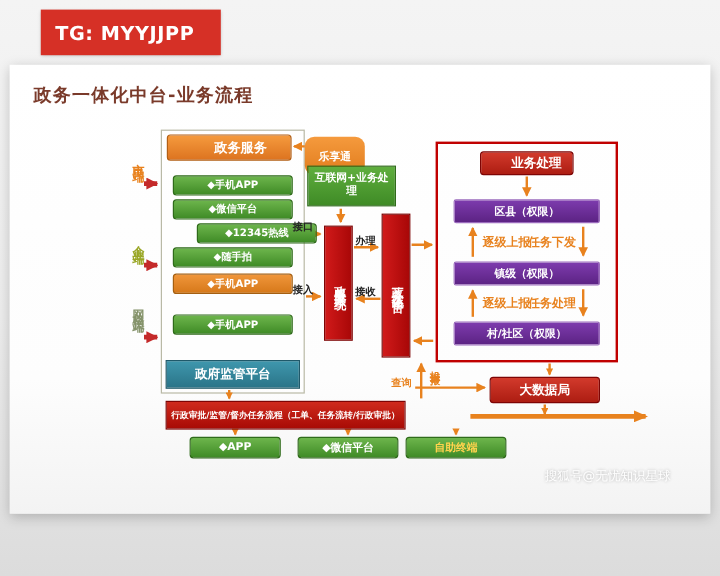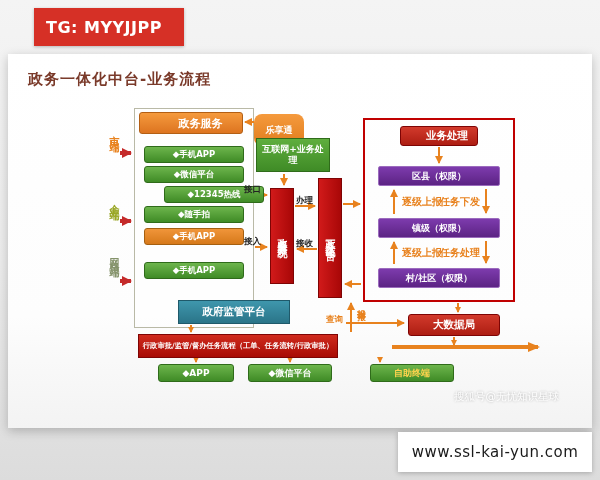--- a/index.html
+++ b/index.html
@@ -20,21 +20,21 @@
           color:#fff; text-align:center; }
   
   .orange-box { background:linear-gradient(#f59a3d,#dd7420); border:1px solid #b35f14;
                 border-radius:3px; font-weight:bold; font-size:11px; }
   .pill-orange { background:linear-gradient(#f59a3d,#e07c1d); border-radius:8px; font-size:9px; font-weight:bold; }
   .btn-green { background:linear-gradient(#6db54c,#3f8b26); border:1px solid #2f6b1a;
                border-radius:3px; font-size:8.5px; font-weight:bold; }
   .btn-orangeapp { background:linear-gradient(#f0953a,#d6791a); border:1px solid #a55f10;
                border-radius:3px; font-size:8.5px; font-weight:bold; }
   .teal-box { background:linear-gradient(#3f97ad,#2a7488); border:1px solid #1f596a;
-              font-size:10.5px; font-weight:bold;margin-left:40px; }
+              font-size:10.5px; font-weight:bold; }
   .green-big { background:linear-gradient(#5fae3e,#3f8b26); border:1px solid #2f6b1a;
                font-size:9px; font-weight:bold; line-height:1.25; padding:2px; }
   .red-vert { background:linear-gradient(90deg,#d11a1a,#a80707); border:1px solid #7e0404;
               writing-mode:vertical-rl; font-size:10px; font-weight:bold; letter-spacing:2px; }
   .red-box { background:linear-gradient(#d23a2c,#ad1d12); border:1px solid #7e0404;
              border-radius:3px; font-size:10.5px; font-weight:bold; }
   .purple-box { background:linear-gradient(#7d3bad,#5c2384); border:1px solid #9b6bbd;
                 border-radius:2px; font-size:9px; font-weight:bold; }
   .outline-red { border:2px solid #c00000; background:transparent; }
   .red-bar { background:linear-gradient(#cf2a1d,#a80b05); border:1px solid #7e0404;
@@ -157,22 +157,19 @@
     <div class="lbl-orange" style="left:394px; top:192px;">逐级上报</div>
     <div class="lbl-orange" style="left:432px; top:192px;">任务处理</div>
 
     <div class="node red-box" style="left:400px; top:260px; width:92px; height:22px;">大数据局</div>
     <div class="lbl-orange" style="left:318px; top:260px; font-size:8.5px;">查询</div>
 
     <div class="node red-bar" style="left:130px; top:280px; width:200px; height:24px;">行政审批/监管/督办任务流程（工单、任务流转/行政审批）</div>
 
     <div class="node btn-green" style="left:150px; top:310px; width:76px; height:18px; font-size:9px;">◆APP</div>
     <div class="node btn-green" style="left:240px; top:310px; width:84px; height:18px; font-size:9px;">◆微信平台</div>
-    <div class="node btn-green" style="left:330px; top:310px; width:84px; height:18px; font-size:9px; color:#ffd34d;margin-left:32px;">自助终端</div>
+    <div class="node btn-green" style="left:330px; top:310px; width:84px; height:18px; font-size:9px; color:#ffd34d;">自助终端</div>
 
     <div class="watermark">搜狐号@无忧知识星球</div>
   </div>
 
-  <div class="footer-box">
-    <span>www.ssl-kai-yun.com</span>
-  </div>
 
 </div>
 
 </body></html>

